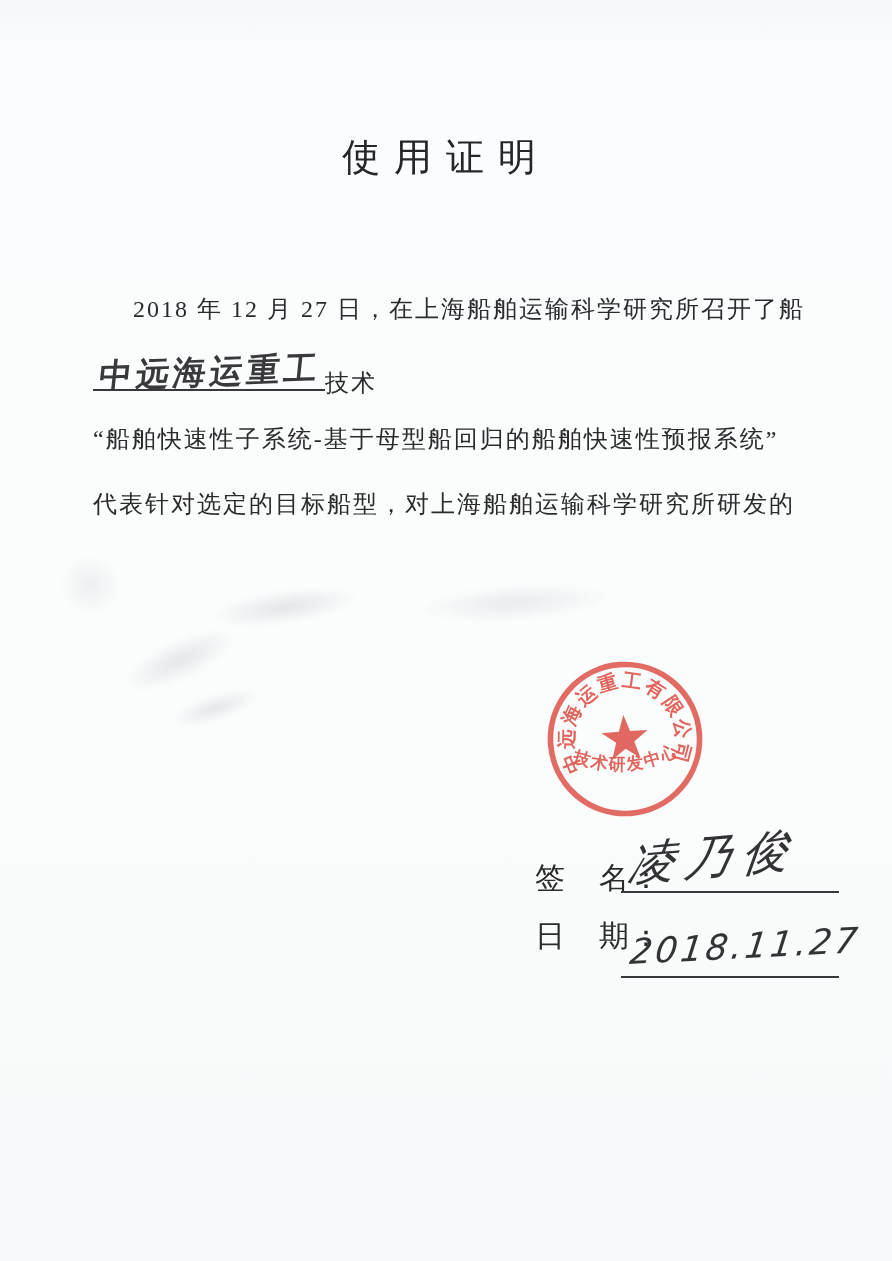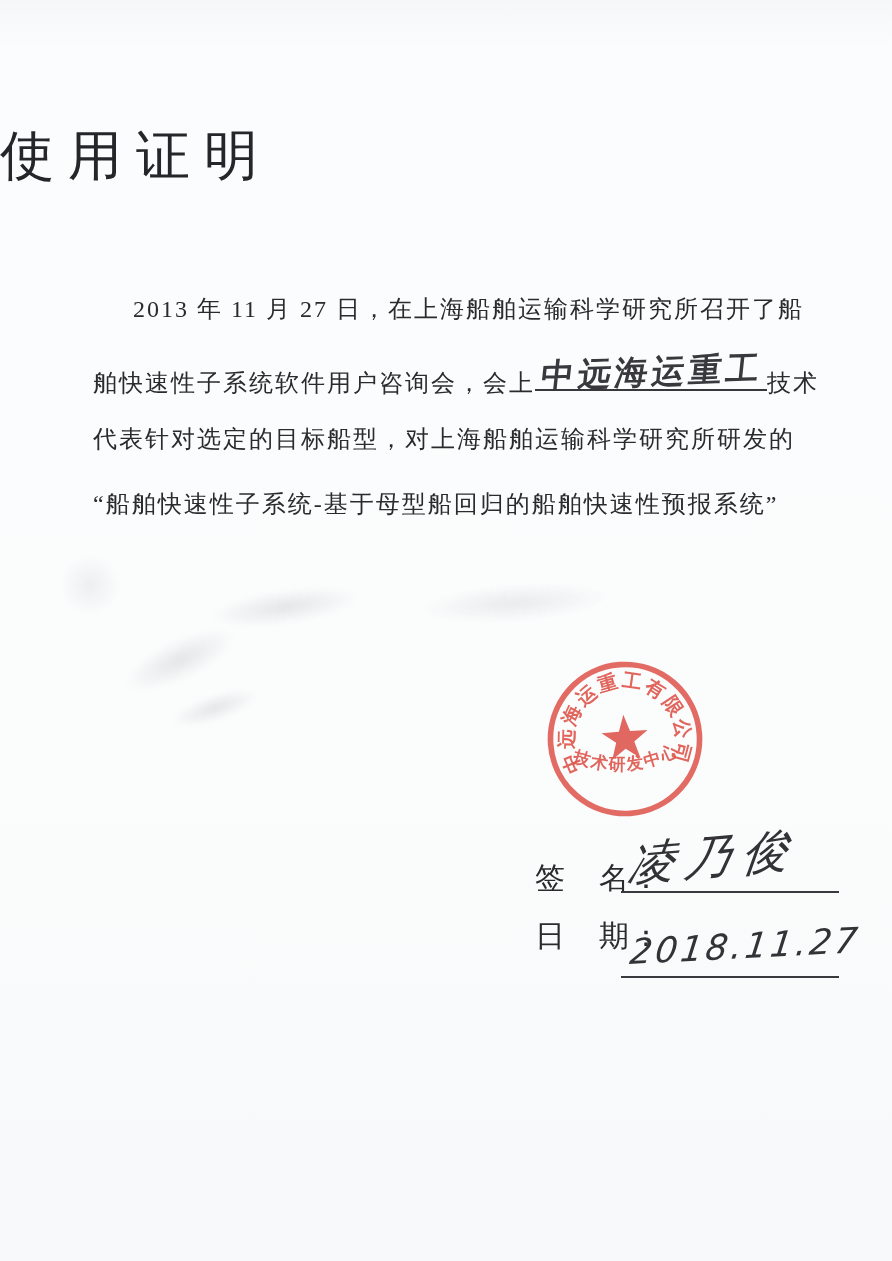--- a/index.html
+++ b/index.html
@@ -6,22 +6,23 @@
   html,body { background:#e8e8e8; }
   .page {
     position:relative;
     width:892px; height:1261px;
     margin:0 auto;
     background:linear-gradient(180deg, #f5f7f8 0%, #fbfcfd 4%, #fbfcfc 60%, #f7f9fa 100%);
     font-family:"Liberation Serif", "DejaVu Serif", serif;
     overflow:hidden;
   }
   .doc-title {
-    position:absolute; top:120px; left:0; width:100%;
-    font-size:54px; letter-spacing:14px;
+    position:absolute; top:132px; left:0; width:100%;
+    text-align:center;
+    font-size:38px; letter-spacing:14px;
     color:#26262a; font-weight:500;
   }
   .paragraph {
     position:absolute; left:93px; top:286px; width:720px;
     font-size:24px; color:#2b2b2e; letter-spacing:2px;
   }
   .pline { height:65px; line-height:46px; white-space:nowrap; }
   .pline.indented { padding-left:40px; }
   .blank-slot {
     display:inline-block; min-width:232px;
@@ -85,26 +86,26 @@
   .sm5 { left:60px; top:555px; width:60px; height:60px; opacity:.6; }
 </style>
 </head>
 <body>
 
 <div class="page">
 
   <div class="doc-title">使用证明</div>
 
   <div class="paragraph">
-    <div class="pline indented">2013 年 11 月 27 日，在上海船舶运输科学研究所召开了船</div>
+    <div class="pline indented">2018 年 12 月 27 日，在上海船舶运输科学研究所召开了船</div>
     <div class="pline">
-      <span>舶快速性子系统软件用户咨询会，会上</span><span class="blank-slot"><span class="hw hw-company">中远海运重工</span></span><span>技术</span>
+      <span class="blank-slot"><span class="hw hw-company">中远海运重工</span></span><span>技术</span>
     </div>
+    <div class="pline">“船舶快速性子系统-基于母型船回归的船舶快速性预报系统”</div>
     <div class="pline">代表针对选定的目标船型，对上海船舶运输科学研究所研发的</div>
-    <div class="pline">“船舶快速性子系统-基于母型船回归的船舶快速性预报系统”</div>
   </div>
 
   <div class="smudge sm1"></div>
   <div class="smudge sm2"></div>
   <div class="smudge sm3"></div>
   <div class="smudge sm4"></div>
   <div class="smudge sm5"></div>
 
   <div class="stamp">
     <svg viewBox="0 0 200 200" width="162" height="162" font-family="Liberation Sans, DejaVu Sans, sans-serif">

